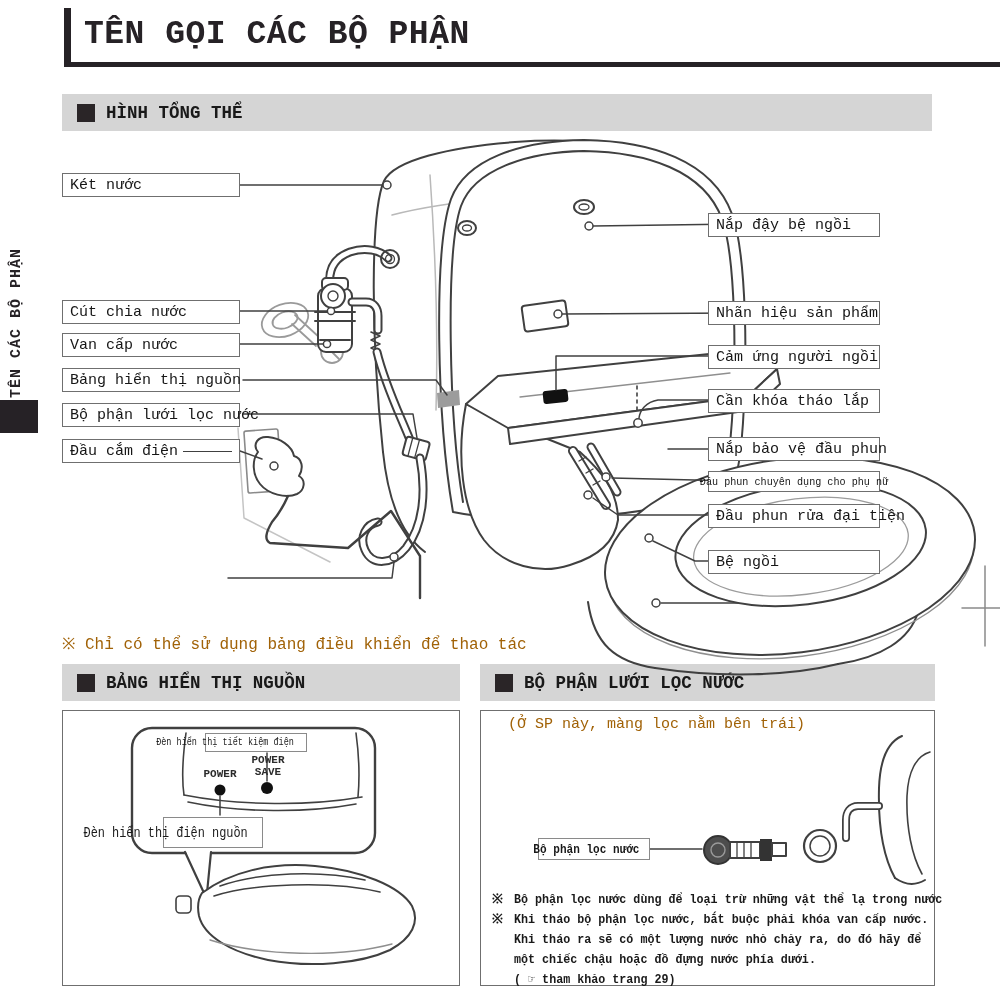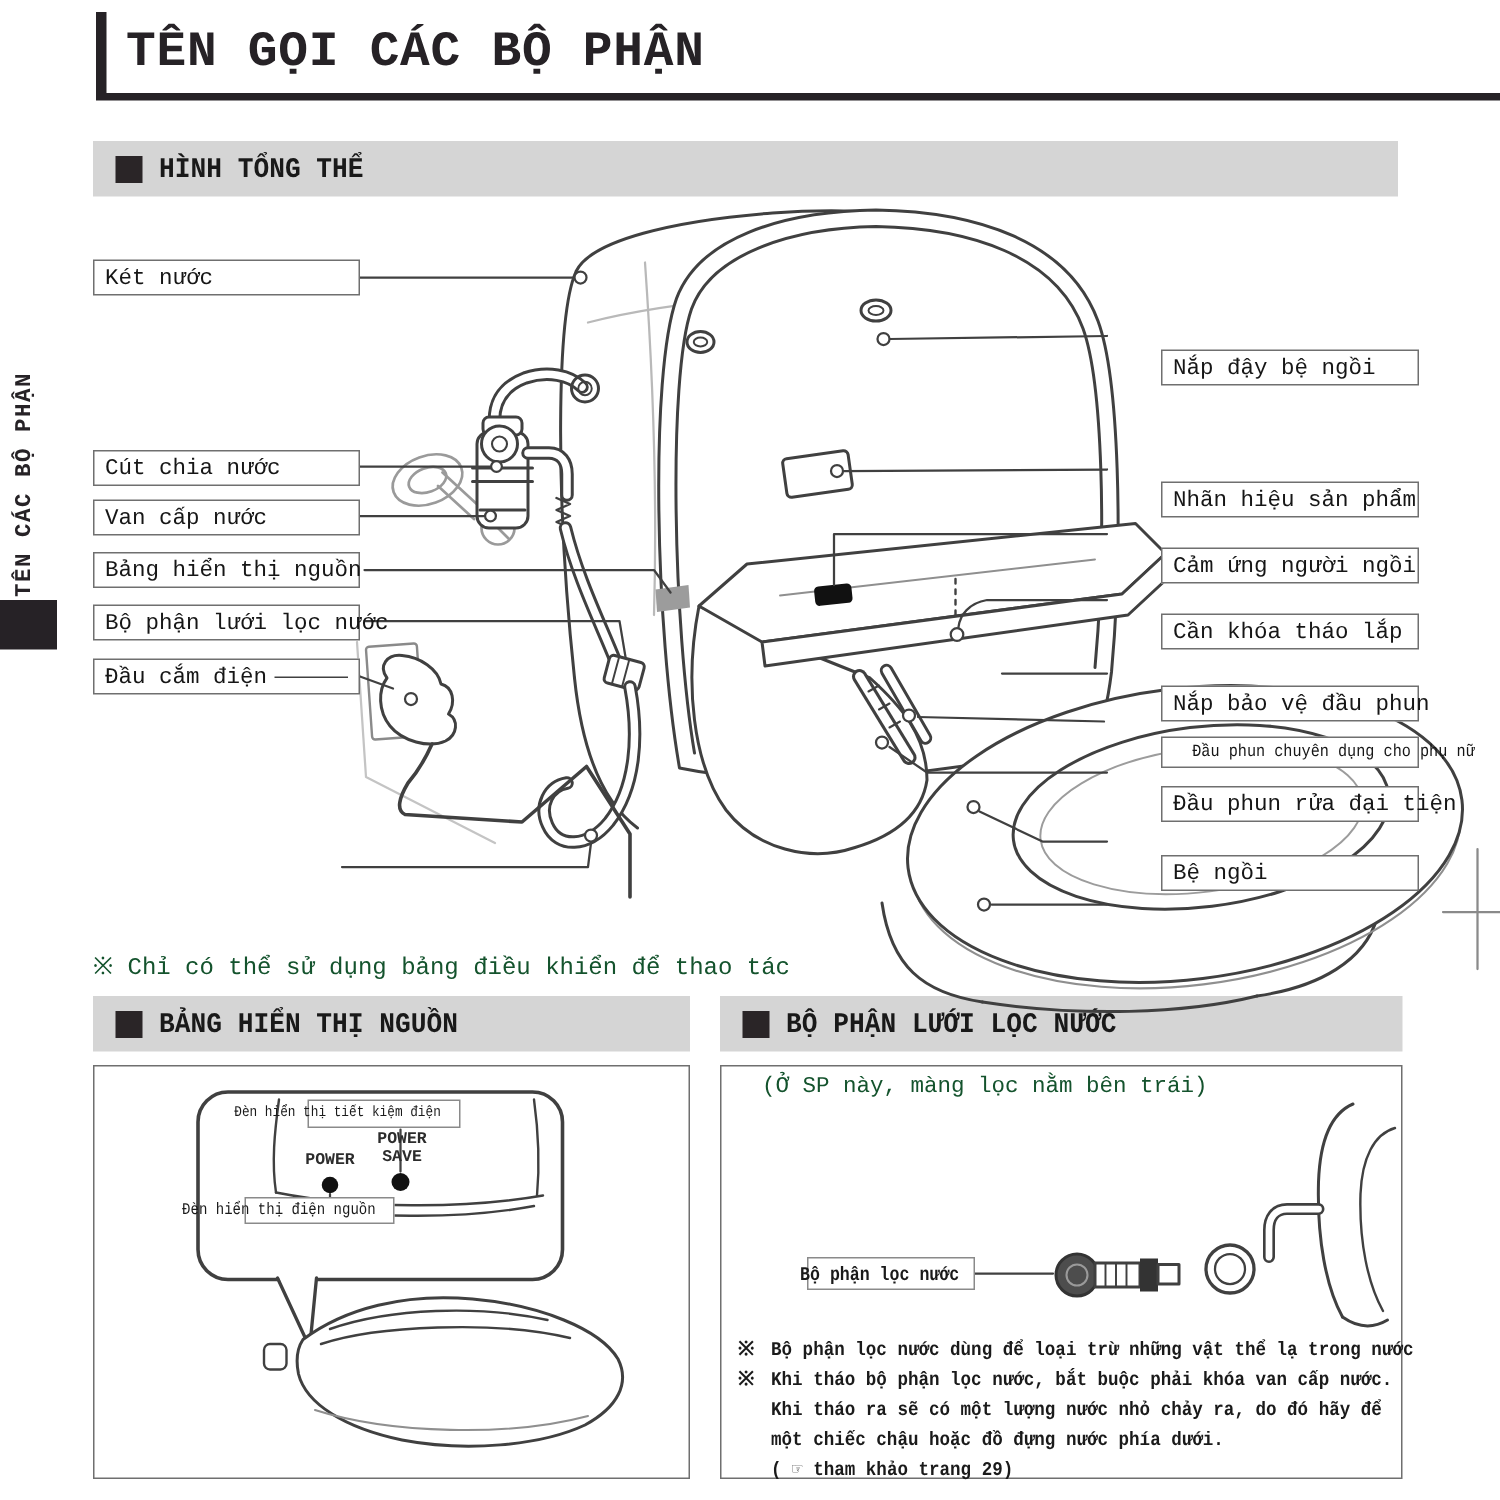--- a/index.html
+++ b/index.html
@@ -24,31 +24,31 @@
   #band-filter{left:480px;top:664px;width:455px;}
   
   .panel{background:#fff;border:1.4px solid #6f6f6f;z-index:1;}
   #panel-power{left:62px;top:710px;width:398px;height:276px;}
   #panel-filter{left:480px;top:710px;width:455px;height:276px;}
   
   #art{left:0;top:0;width:1000px;height:1000px;z-index:5;pointer-events:none;}
   
   .callout{height:24px;background:#fff;border:1.4px solid #6f6f6f;display:flex;align-items:center;
      padding:0 7px;font-size:15px;color:#161616;z-index:10;white-space:nowrap;}
-  .callout.ctr{}
+  .callout.ctr{justify-content:center;}
   .callout .cond{display:inline-block;transform:scaleX(.88);transform-origin:center;white-space:nowrap;}
   .callout.with-dash::after{content:"";flex:1;height:0;border-top:1.6px solid #404040;margin-left:5px;}
   .l-col{left:62px;width:178px;}
-  .r-col{left:774px;width:172px;margin-top:20px;}
+  .r-col{left:708px;width:172px;}
   
   .minibox{background:#fff;border:1.2px solid #8a8a8a;display:flex;align-items:center;justify-content:flex-end;
      z-index:10;white-space:nowrap;color:#1a1a1a;}
   .minibox .cond{display:inline-block;transform:scaleX(.85);transform-origin:center;white-space:nowrap;}
   
-  .freetext{z-index:10;white-space:nowrap;color:#14532d;}
+  .freetext{z-index:10;white-space:nowrap;color:#a16207;}
   .condL{display:inline-block;transform:scaleX(.9);transform-origin:left center;white-space:nowrap;}
   #overview-footnote{left:62px;top:632px;font-size:16px;}
   #filter-pos-note{left:508px;top:716px;font-size:15px;}
   #power-word{left:195px;top:768px;width:50px;text-align:center;font-size:11px;font-weight:bold;color:#2c2c2c;}
   #powersave-word{left:242px;top:754px;width:52px;text-align:center;font-size:11px;line-height:12px;font-weight:bold;color:#2c2c2c;}
   .notes{left:492px;top:890px;width:428px;z-index:10;font-size:13px;font-weight:bold;line-height:20px;color:#1a1a1a;}
   .note-row{display:flex;gap:6px;}
   .note-row .bl{flex:0 0 16px;}
   .note-ind{padding-left:22px;}
 </style>
@@ -280,21 +280,21 @@
   <div class="abs freetext" id="overview-footnote">※ Chỉ có thể sử dụng bảng điều khiển để thao tác</div>
 
   <div class="abs minibox" style="left:205px;top:733px;width:102px;height:19px;font-size:10px">
       <span class="cond">Đèn hiển thị tiết kiệm điện</span>
     </div>
   <div class="abs freetext" id="power-word">POWER</div>
   <div class="abs freetext" id="powersave-word">
     <div>POWER</div>
     <div>SAVE</div>
   </div>
-  <div class="abs minibox" style="left:163px;top:798px;width:100px;height:18px;font-size:11px">
+  <div class="abs minibox" style="left:163px;top:817px;width:100px;height:31px;font-size:14px">
       <span class="cond">Đèn hiển thị điện nguồn</span>
     </div>
 
   <div class="abs freetext" id="filter-pos-note">(Ở SP này, màng lọc nằm bên trái)</div>
   <div class="abs minibox" style="left:538px;top:838px;width:112px;height:22px;font-size:13px;font-weight:bold">
       <span class="cond">Bộ phận lọc nước</span>
     </div>
   <div class="abs notes">
     <div class="note-row">
       <span class="bl">※</span>

